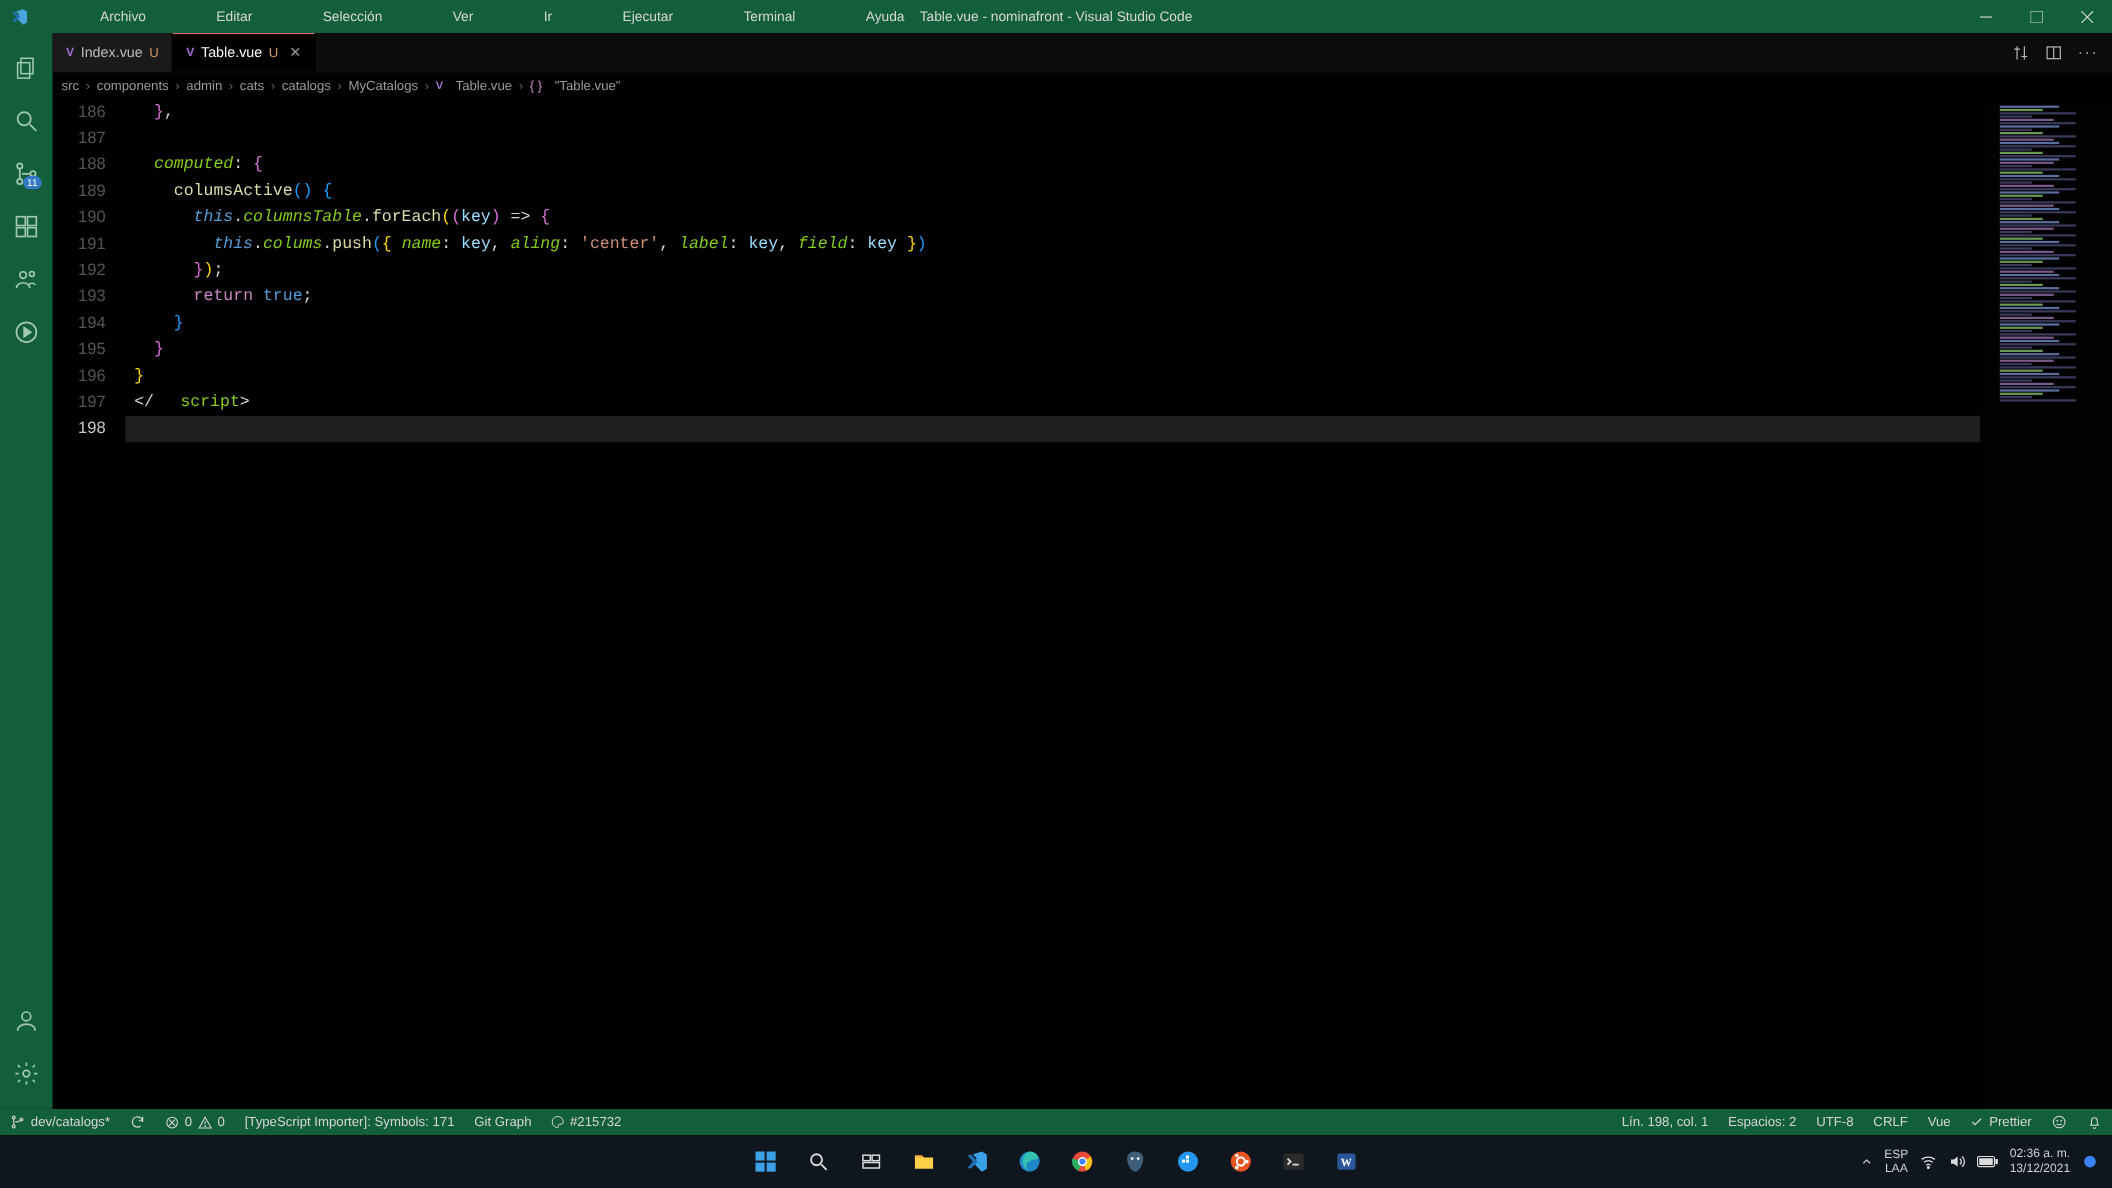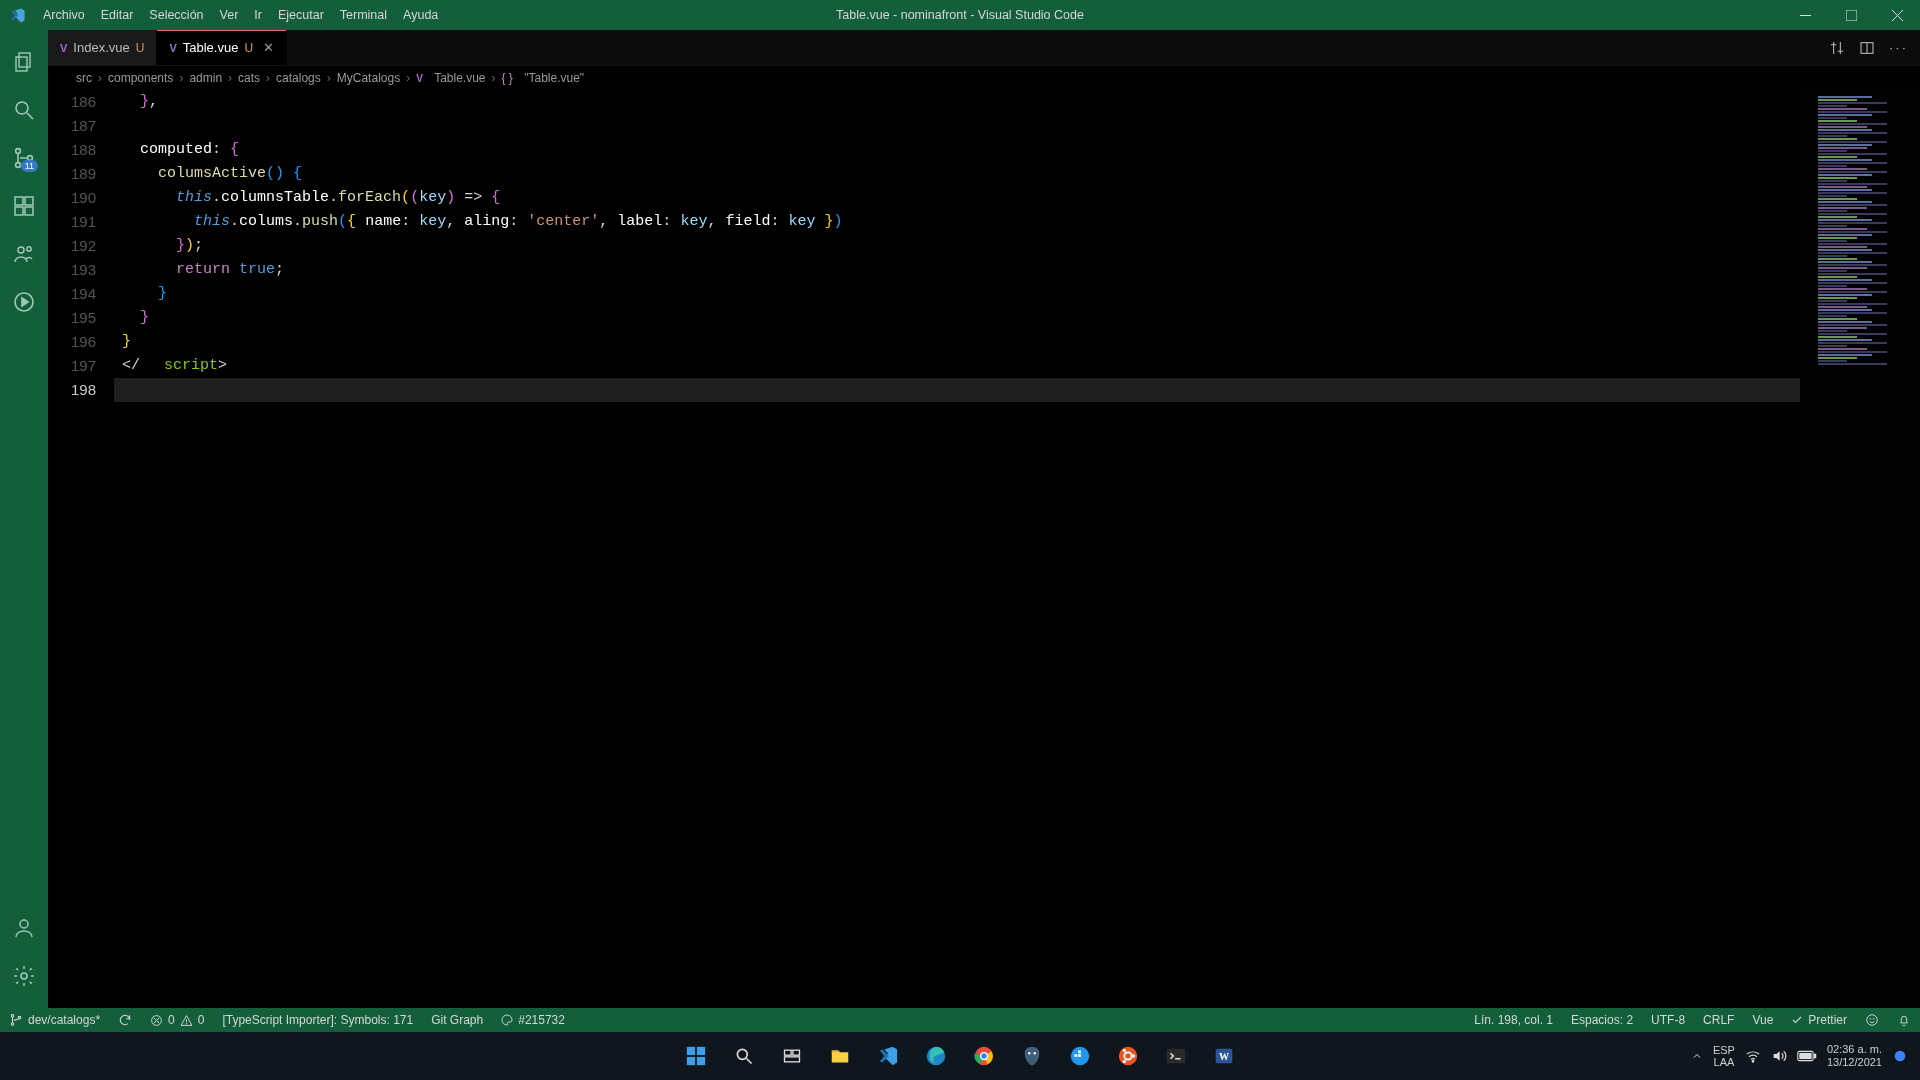--- a/index.html
+++ b/index.html
@@ -17,20 +17,21 @@
 
 
 .title-bar {
   height: 30px;
   background: #135e3b;
   display: flex;
   align-items: center;
   color: #d6d6d6;
   font-size: 12.5px;
   position: relative;
+  gap: 48px;
 }
 .title-bar .logo {
   width: 35px;
   display:flex;
   align-items:center;
   justify-content:center;
 }
 .title-bar .menu-item {
   padding: 0 8px;
   height: 100%;
@@ -149,21 +150,21 @@
   padding-right:12px;
   color:#aaa;
 }
 
 
 .breadcrumbs {
   height:24px;
   display:flex;
   align-items:center;
   gap:6px;
-  padding-left:28px;
+  padding-left:8px;
   font-size:12px;
   color:#9a9a9a;
   background:#000;
 }
 .breadcrumbs .sep { color:#666; }
 .breadcrumbs .seg { display:flex; align-items:center; gap:4px; }
 
 
 .editor-area {
   flex:1;
@@ -192,21 +193,21 @@
   color:#d4d4d4;
   background:#000;
   position:relative;
 }
 .code .line { height:24px; padding-left:8px; }
 .code .line.current-line {
   background:#1f1f1f;
 }
 .tok-kw { color:#c586c0; }
 .tok-this { color:#569cd6;font-style:italic; }
-.tok-prop { color:#ffffff; }
+.tok-prop { color:#84cc16;font-style:italic; }
 .tok-fn { color:#dcdcaa; }
 .tok-param { color:#9cdcfe; }
 .tok-str { color:#ce9178; }
 .tok-bool { color:#569cd6; }
 .tok-tag { color:#84cc16;margin-left:24px; }
 .tok-punct { color:#d4d4d4; }
 .tok-brace { color:#ffd700; }
 .tok-brace2 { color:#da70d6; }
 .tok-brace3 { color:#179fff; }
 

